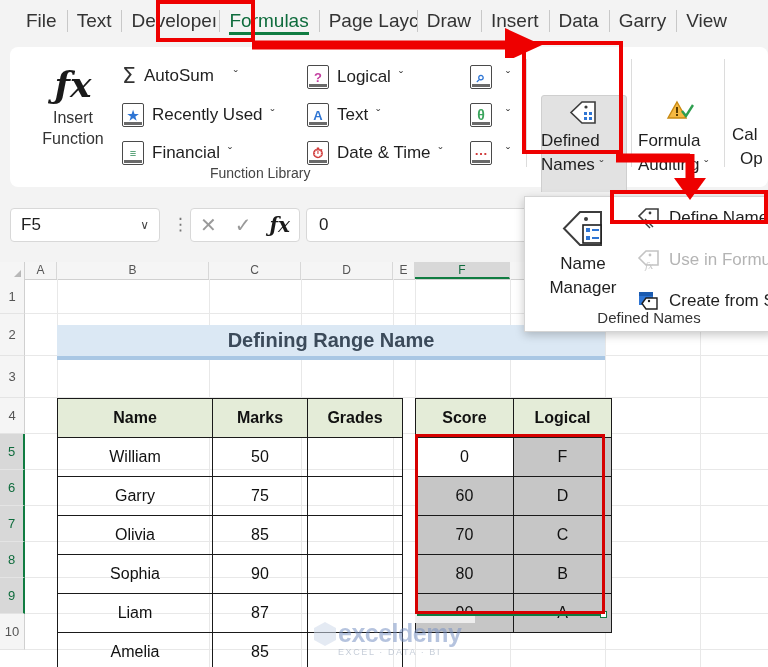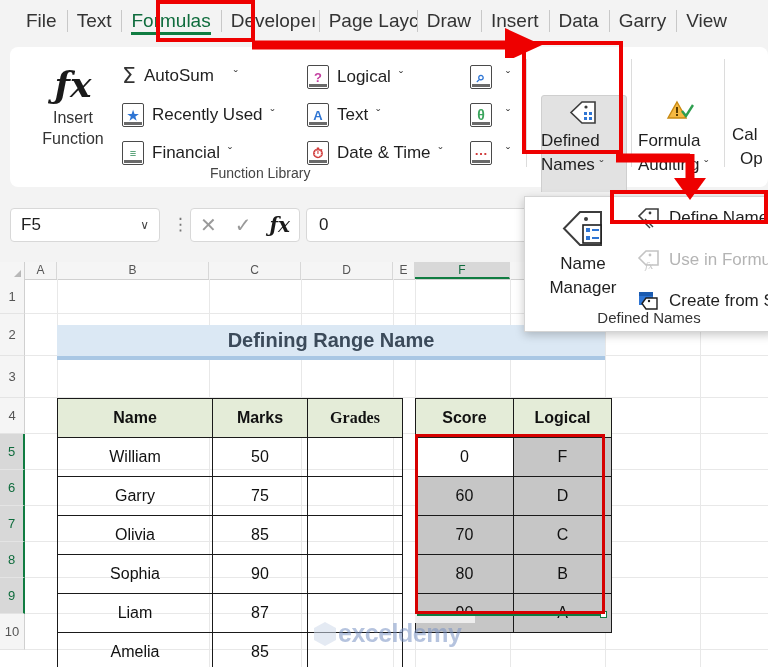--- a/index.html
+++ b/index.html
@@ -181,21 +181,21 @@
   .tbl td{
     border:1.3px solid #1a1a1a;text-align:center;
     font-size:16px;color:#111;
   }
   .tbl td.hd{background:#e4ecd8;font-weight:bold;}
 
   #t-left{left:57px;top:398px;}
   #t-left td{height:36px;}
   #t-left td.c0{width:152px;}
   #t-left td.c1{width:92px;}
-  #t-left td.c2{width:92px;font-family:Liberation Serif, serif;}
+  #t-left td.c2{width:92px;}
 
   #t-right{left:415px;top:398px;}
   #t-right td{height:36px;width:95px;}
   #t-right td.body{background:#c6c6c6;}
   #t-right td.active{background:#ffffff;}
 
   .selbox{
     position:absolute;left:415px;top:434px;width:190px;height:180px;
     border:3px solid #d60000;box-sizing:border-box;pointer-events:none;
   }
@@ -237,26 +237,26 @@
 </head>
 <body>
 
 <div class="tabbar">
   <div class="tab" style="padding-left:26px">
     <span>File</span>
   </div>
   <div class="tab">
     <span>Text</span>
   </div>
+  <div class="tab clip">
+    <span>Developeı</span>
+  </div>
   <div class="tab active">
     <span>Formulas</span>
     <span class="tabunder"></span>
-  </div>
-  <div class="tab clip">
-    <span>Developeı</span>
   </div>
   <div class="tab clip">
     <span>Page Layc</span>
   </div>
   <div class="tab">
     <span>Draw</span>
   </div>
   <div class="tab">
     <span>Insert</span>
   </div>
@@ -566,13 +566,14 @@
 
 <svg class="arrow" style="left:612px;top:150px;width:120px;height:52px" viewBox="0 0 120 52">
   <line x1="4" y1="8" x2="78" y2="8" stroke="#ee0000" stroke-width="9"></line>
   <line x1="78" y1="4" x2="78" y2="30" stroke="#ee0000" stroke-width="9"></line>
   <polygon points="62,28 94,28 78,50" fill="#ee0000"></polygon>
 </svg>
 
 <div class="wm">
   <div class="hex"></div>
   <div class="w1">exceldemy</div>
+  <div class="w2">EXCEL · DATA · BI</div>
 </div>
 
 </body></html>

